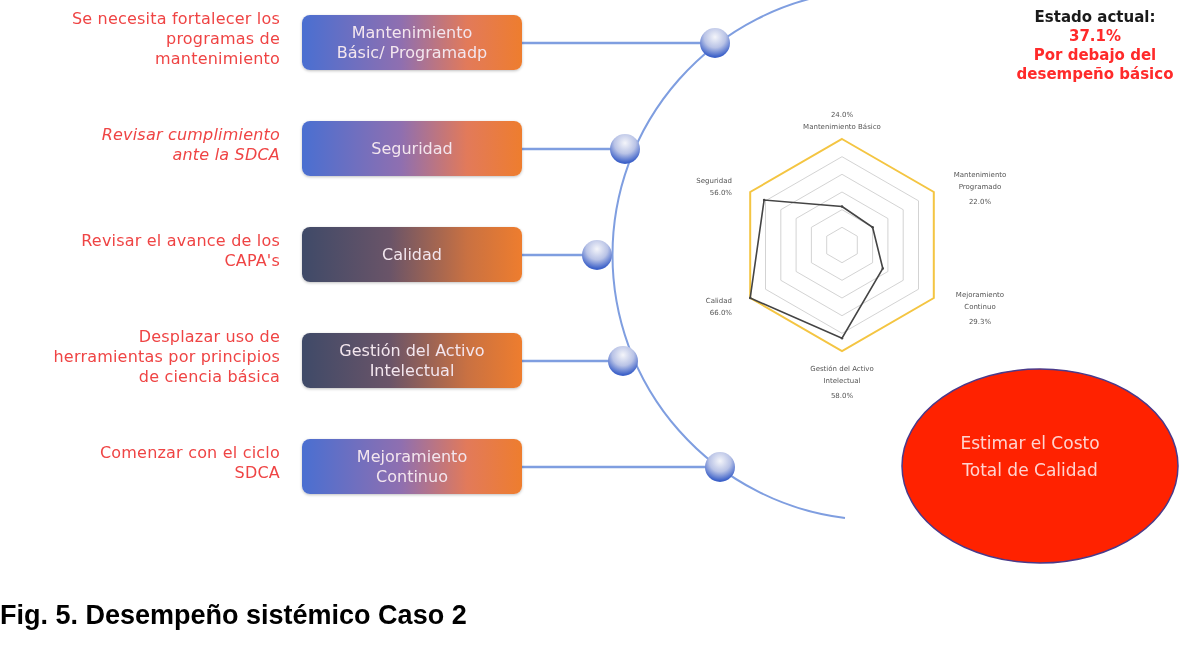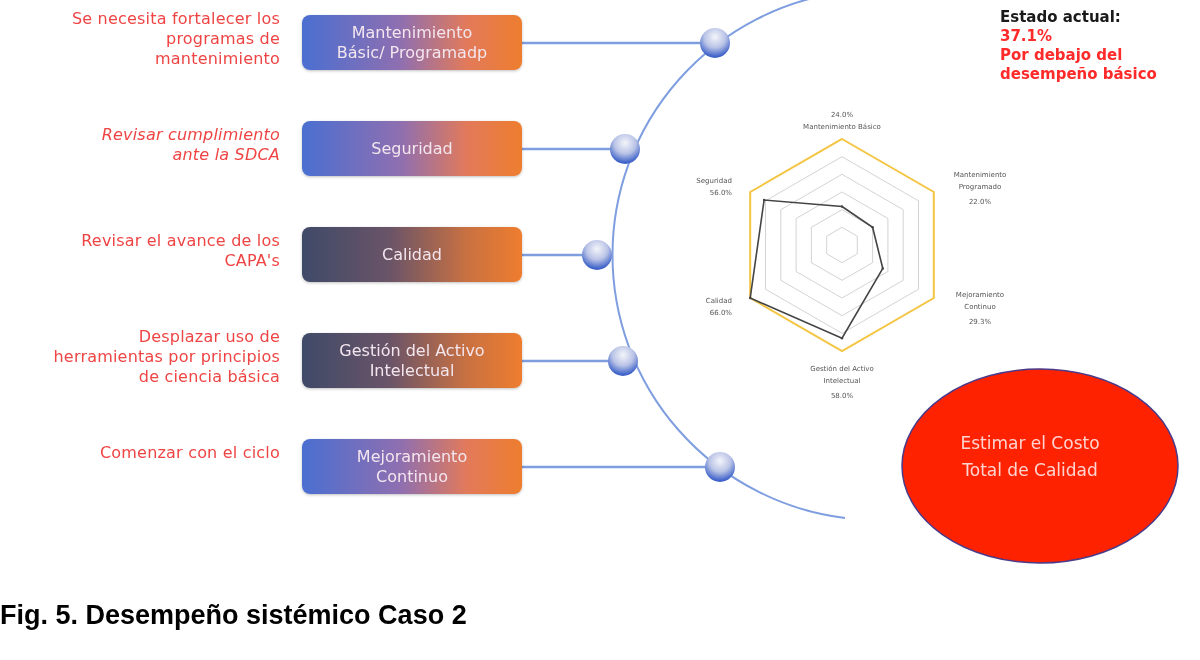--- a/index.html
+++ b/index.html
@@ -2,21 +2,21 @@
 <html><head>
 <meta charset="utf-8">
 <style>
   html, body { margin:0; padding:0; background:#ffffff; }
   body { width:1200px; height:660px; position:relative; overflow:hidden; font-family:"DejaVu Sans", sans-serif; }
   .desc { position:absolute; right:920px; width:270px; text-align:right; color:#ef4444; font-size:16px; line-height:20px; letter-spacing:0.2px; }
   .box { position:absolute; left:302px; width:220px; height:55px; border-radius:8px; color:#f3e6ee; font-size:16px; line-height:20px; display:flex; align-items:center; justify-content:center; text-align:center; box-shadow:0 1px 3px rgba(0,0,0,0.25); }
   .box.blue { background:linear-gradient(90deg,#4a6fd1 0%,#8f6fb0 45%,#e27a5a 75%,#ee7d2e 100%); }
   .box.dark { background:linear-gradient(90deg,#3f4a68 0%,#6a5468 40%,#c97142 75%,#ee7d2e 100%); }
   svg.main { position:absolute; left:0; top:0; }
-  .status { position:absolute; left:1000px; top:8px; width:190px; font-weight:bold; font-size:15px; line-height:19px; }
+  .status { position:absolute; left:1000px; top:8px; width:190px; text-align:center; font-weight:bold; font-size:15px; line-height:19px; }
   .status .k { color:#1a1a1a; }
   .status .r { color:#ff2a2a; }
   .caption { position:absolute; left:0; width:1200px; top:600px; text-align:left; font-family:"Liberation Sans", sans-serif; font-weight:bold; font-size:27px; color:#000; }
   .oval-text { position:absolute; left:905px; top:430px; width:250px; text-align:center; color:#ffd4d0; font-size:17px; line-height:27px; }
   .rlabel { font-family:"DejaVu Sans", sans-serif; font-size:7px; fill:#555; }
 </style>
 </head>
 <body>
 
 <svg class="main" width="1200" height="660">
@@ -109,20 +109,21 @@
       <div>de ciencia básica</div>
     </div>
     <div class="box dark" style="top: 333px;">
       <div>
         <div>Gestión del Activo</div>
         <div>Intelectual</div>
       </div>
     </div>
     <div class="desc" style="top: 443px;">
       <div>Comenzar con el ciclo</div>
+      <div>SDCA</div>
     </div>
     <div class="box blue" style="top: 439px;">
       <div>
         <div>Mejoramiento</div>
         <div>Continuo</div>
       </div>
     </div>
   </div>
 
 <div class="oval-text">

